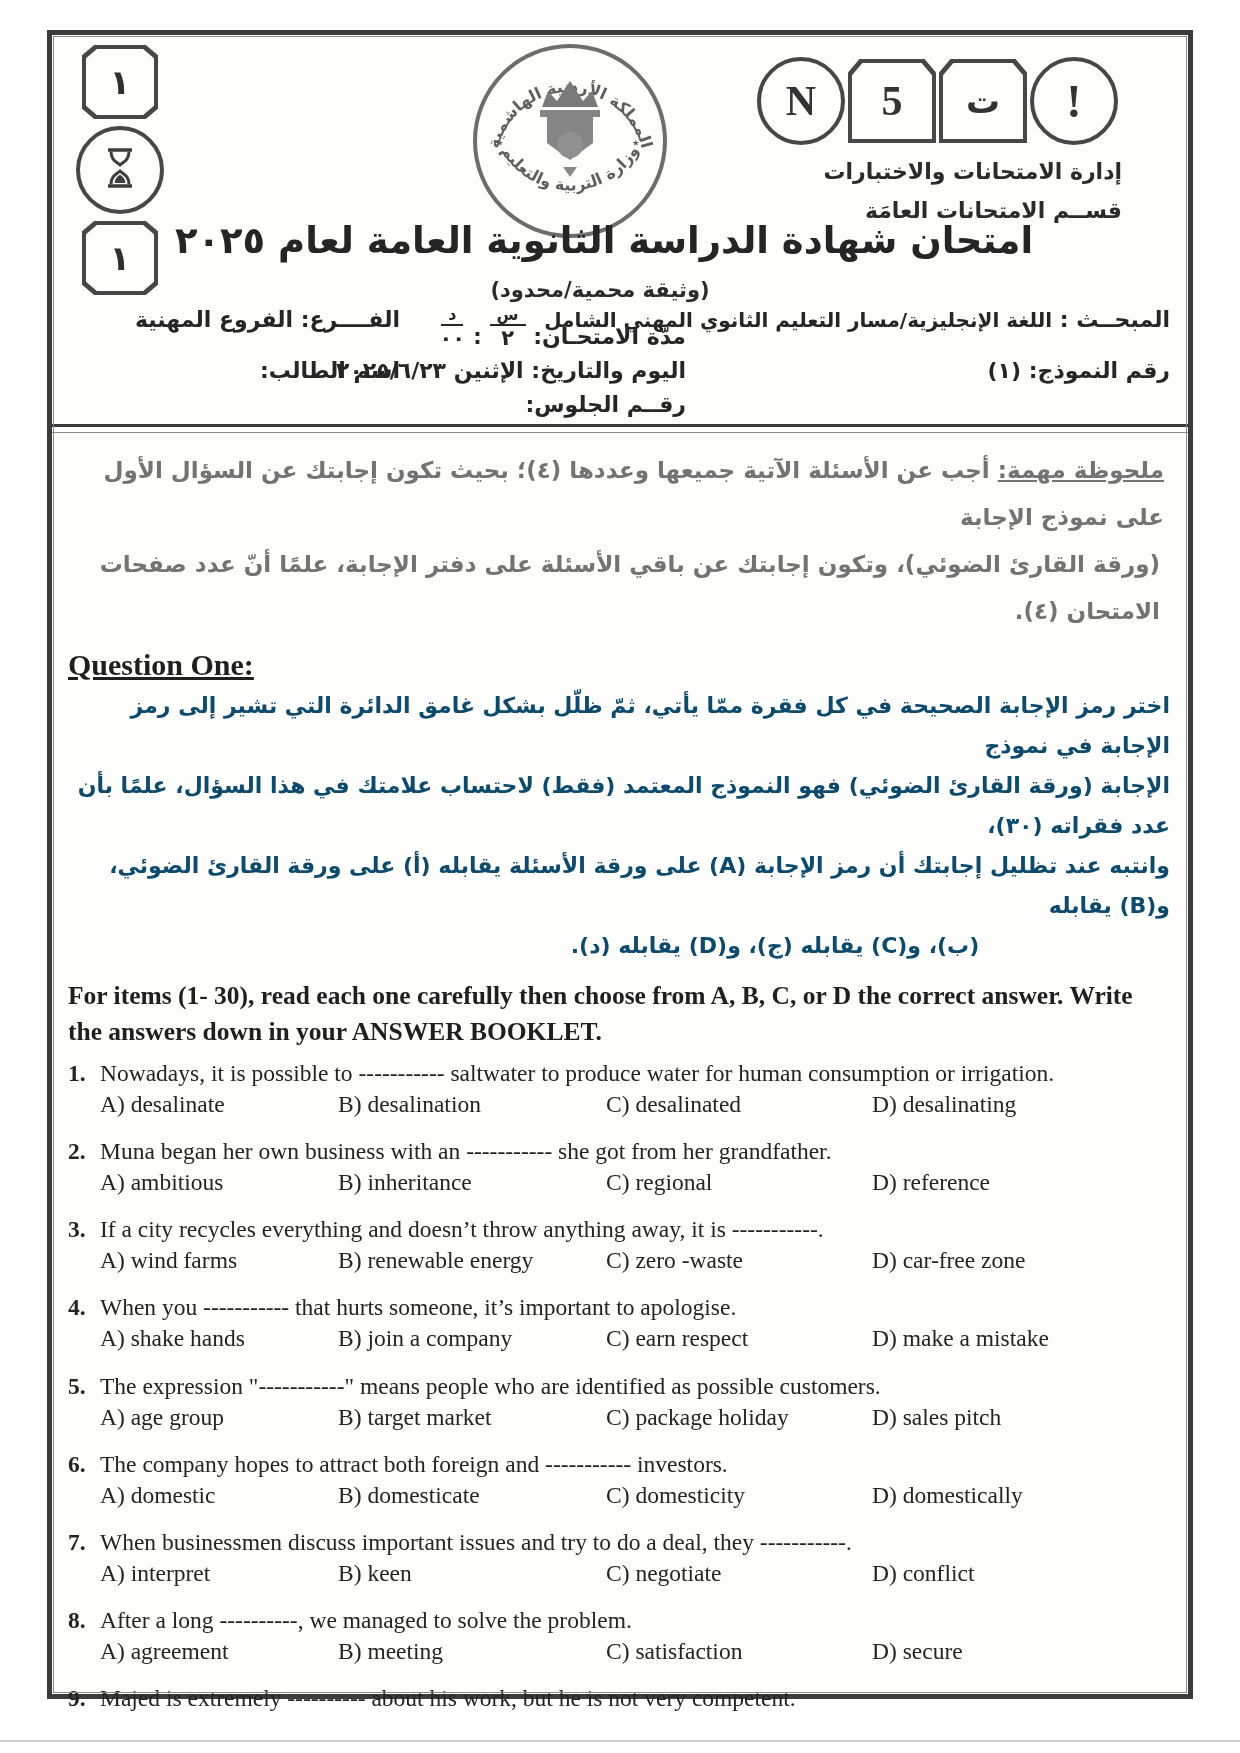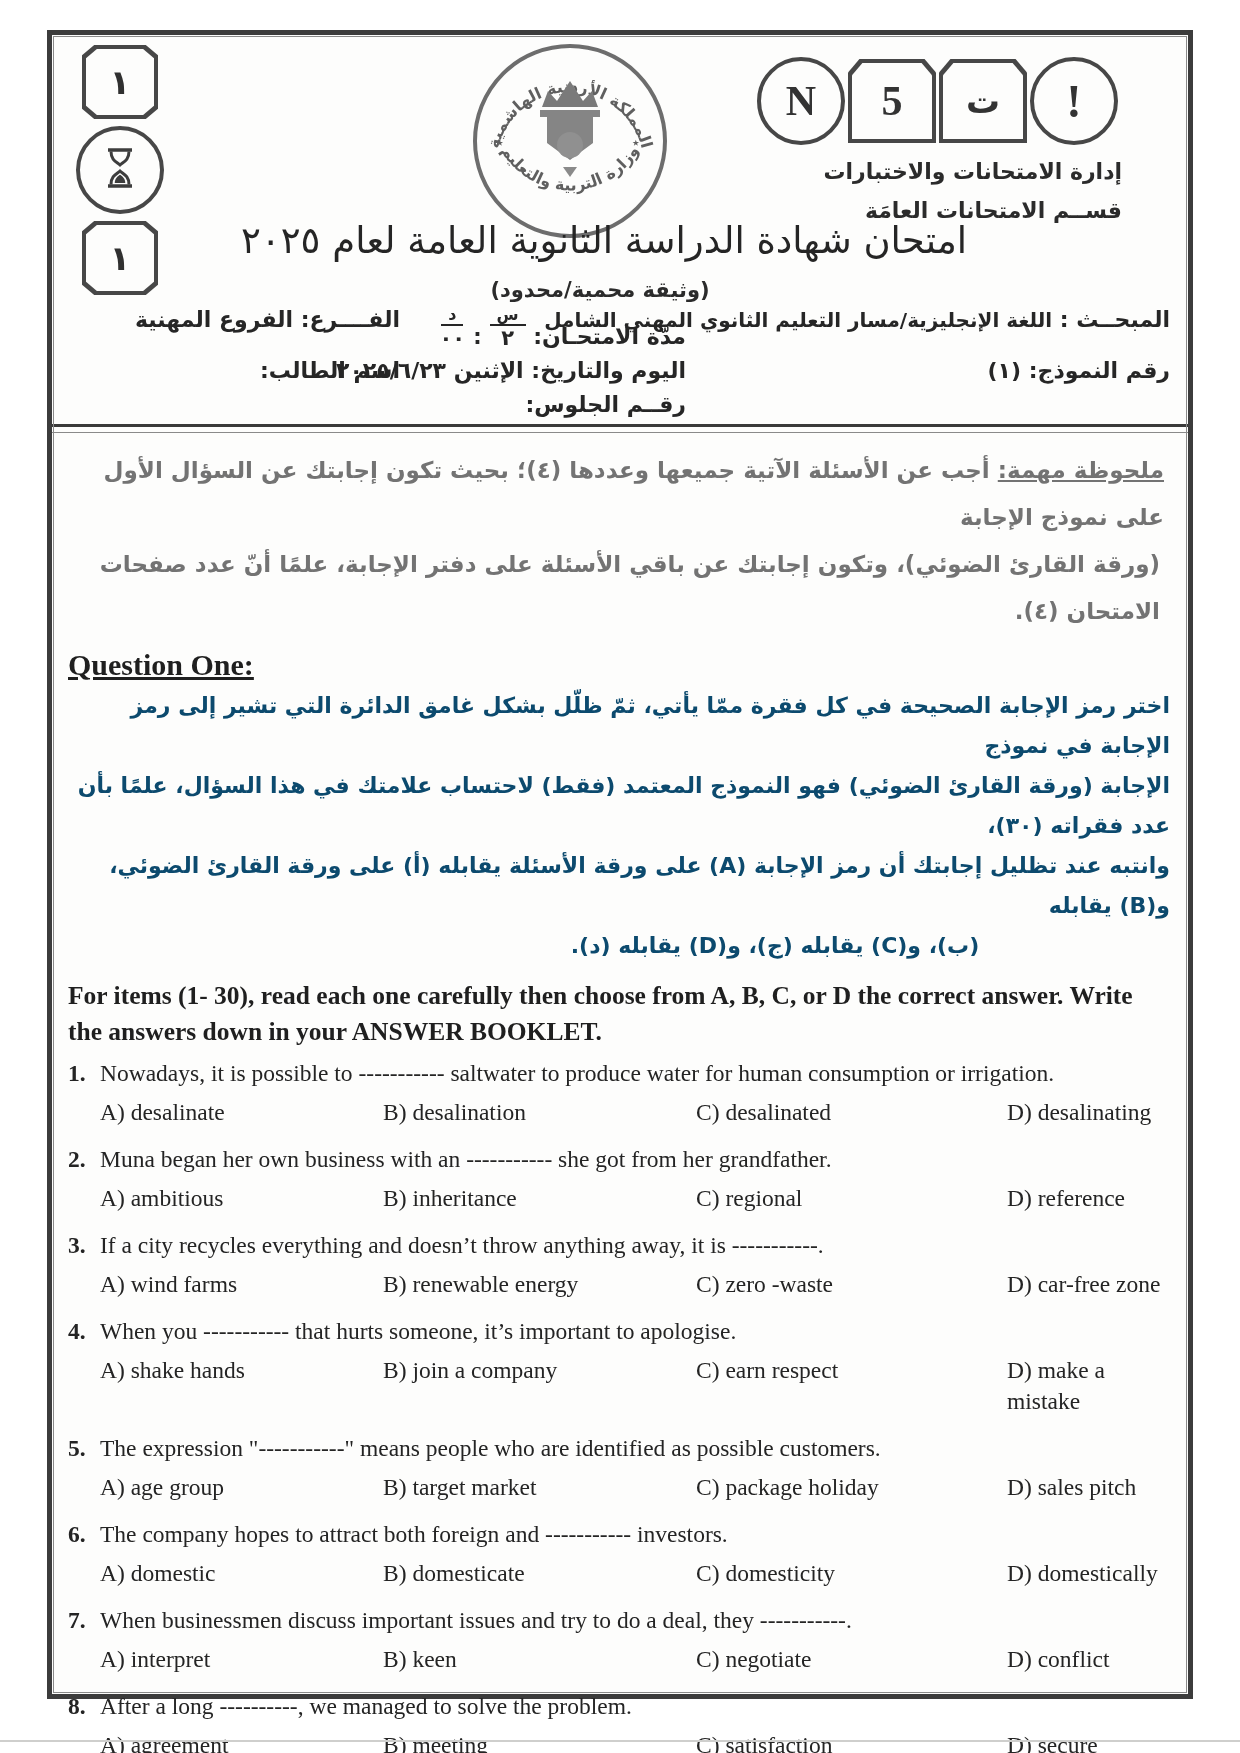--- a/index.html
+++ b/index.html
@@ -19,21 +19,21 @@
   .num-glyph{font-size:34px;font-weight:bold;color:#303030;}
   .badges-right{position:absolute;right:56px;top:22px;display:flex;align-items:center;gap:3px;}
   .chip.topcut{width:88px;height:84px;clip-path:polygon(13% 0,87% 0,100% 16%,100% 100%,0 100%,0 16%);}
   .chip.topcut::before{clip-path:polygon(13% 0,87% 0,100% 16%,100% 100%,0 100%,0 16%);}
   .serif-glyph{font-family:"Liberation Serif",serif;font-size:42px;font-weight:bold;color:#333;}
   .ar-glyph{font-size:34px;font-weight:bold;color:#333;}
   .bang-glyph{font-size:46px;font-weight:bold;color:#333;font-family:"Liberation Serif",serif;}
   .dept{position:absolute;right:52px;top:118px;text-align:right;font-weight:bold;font-size:22px;line-height:1.75;color:#2b2b2b;}
   .logo{position:absolute;left:404px;top:6px;width:200px;height:200px;}
   .page-title{position:absolute;top:184px;left:0;right:0;text-align:center;transform:translateX(-16px);
-              font-size:37px;font-weight:normal;color:#252525;letter-spacing:-1px;}
+              font-size:37px;font-weight:bold;color:#252525;letter-spacing:-1px;}
   .page-subtitle{position:absolute;top:243px;left:0;right:0;text-align:center;transform:translateX(-20px);
                  font-size:21px;font-weight:bold;color:#2b2b2b;}
   .info{position:absolute;top:272px;left:4px;right:4px;display:grid;grid-template-columns:44% 26% 30%;
         direction:rtl;row-gap:9px;font-weight:bold;font-size:22px;color:#262626;}
   .info .cell{text-align:right;white-space:nowrap;}
   .info .val-sm{font-size:20px;}
   .time{display:inline-flex;direction:rtl;align-items:flex-end;gap:8px;vertical-align:bottom;}
   .time .tcol{display:inline-flex;flex-direction:column;align-items:center;line-height:1;}
   .time .th{font-size:16px;border-bottom:2px solid #262626;padding:0 7px 1px;margin-bottom:2px;}
   .time .tv{font-size:21px;}
@@ -48,21 +48,21 @@
               text-decoration:underline;color:#1f1f1f;margin:8px 0 4px 2px;}
   .q1-arabic{direction:rtl;text-align:right;font-weight:bold;font-size:22px;line-height:1.82;color:#0c4a6e;padding:0 4px;}
   .q1-arabic .center-line{text-align:center;padding-left:310px;}
   .eng-instr{font-family:"Liberation Serif",serif;font-weight:bold;font-size:25.5px;line-height:1.42;color:#1f1f1f;padding:12px 2px 2px;}
   
   .items{font-family:"Liberation Serif",serif;font-size:23.5px;color:#242424;padding:6px 2px 0;}
   .item{margin-bottom:17px;}
   .stem{display:flex;line-height:1.32;}
   .stem .num{font-weight:bold;flex:0 0 32px;}
   .stem .txt{flex:1;}
-  .opts{display:grid;grid-template-columns:238px 268px 266px auto;padding-left:32px;margin-top:8px;line-height:1.28;gap:45px;}
+  .opts{display:grid;grid-template-columns:238px 268px 266px auto;padding-left:32px;margin-top:0;line-height:1.28;}
   .scan-line{position:absolute;left:0;right:0;top:1740px;height:2px;background:#cfcfcd;}
 </style>
 </head>
 <body>
 
 <div class="sheet">
   <div class="content">
 
     <div class="header">
 

